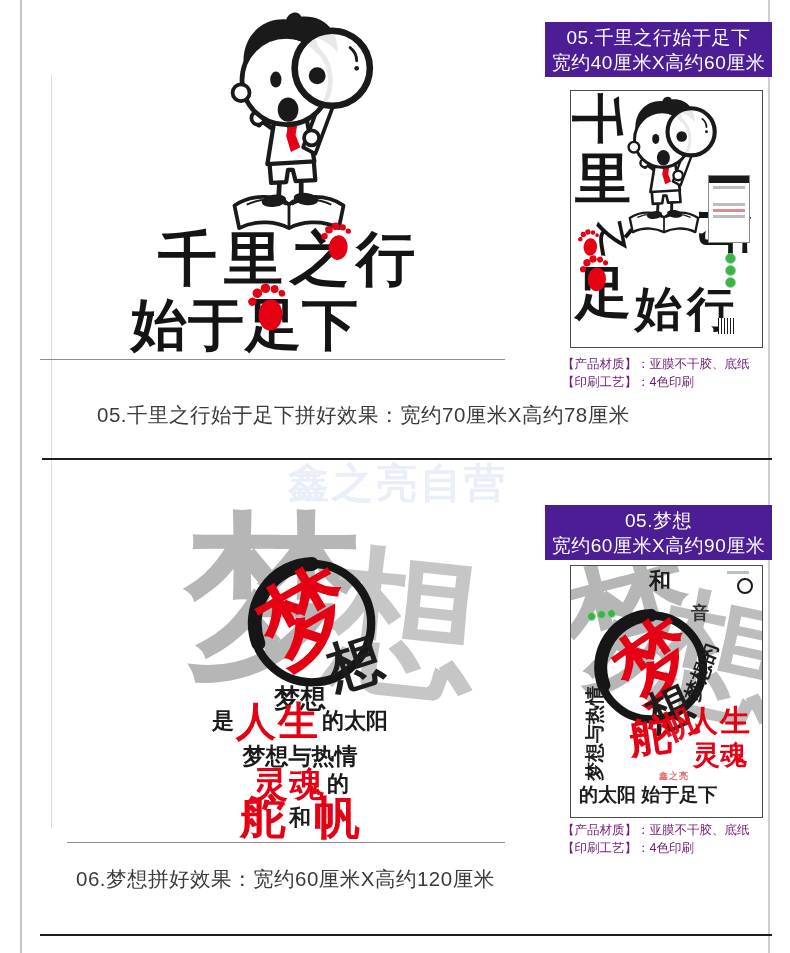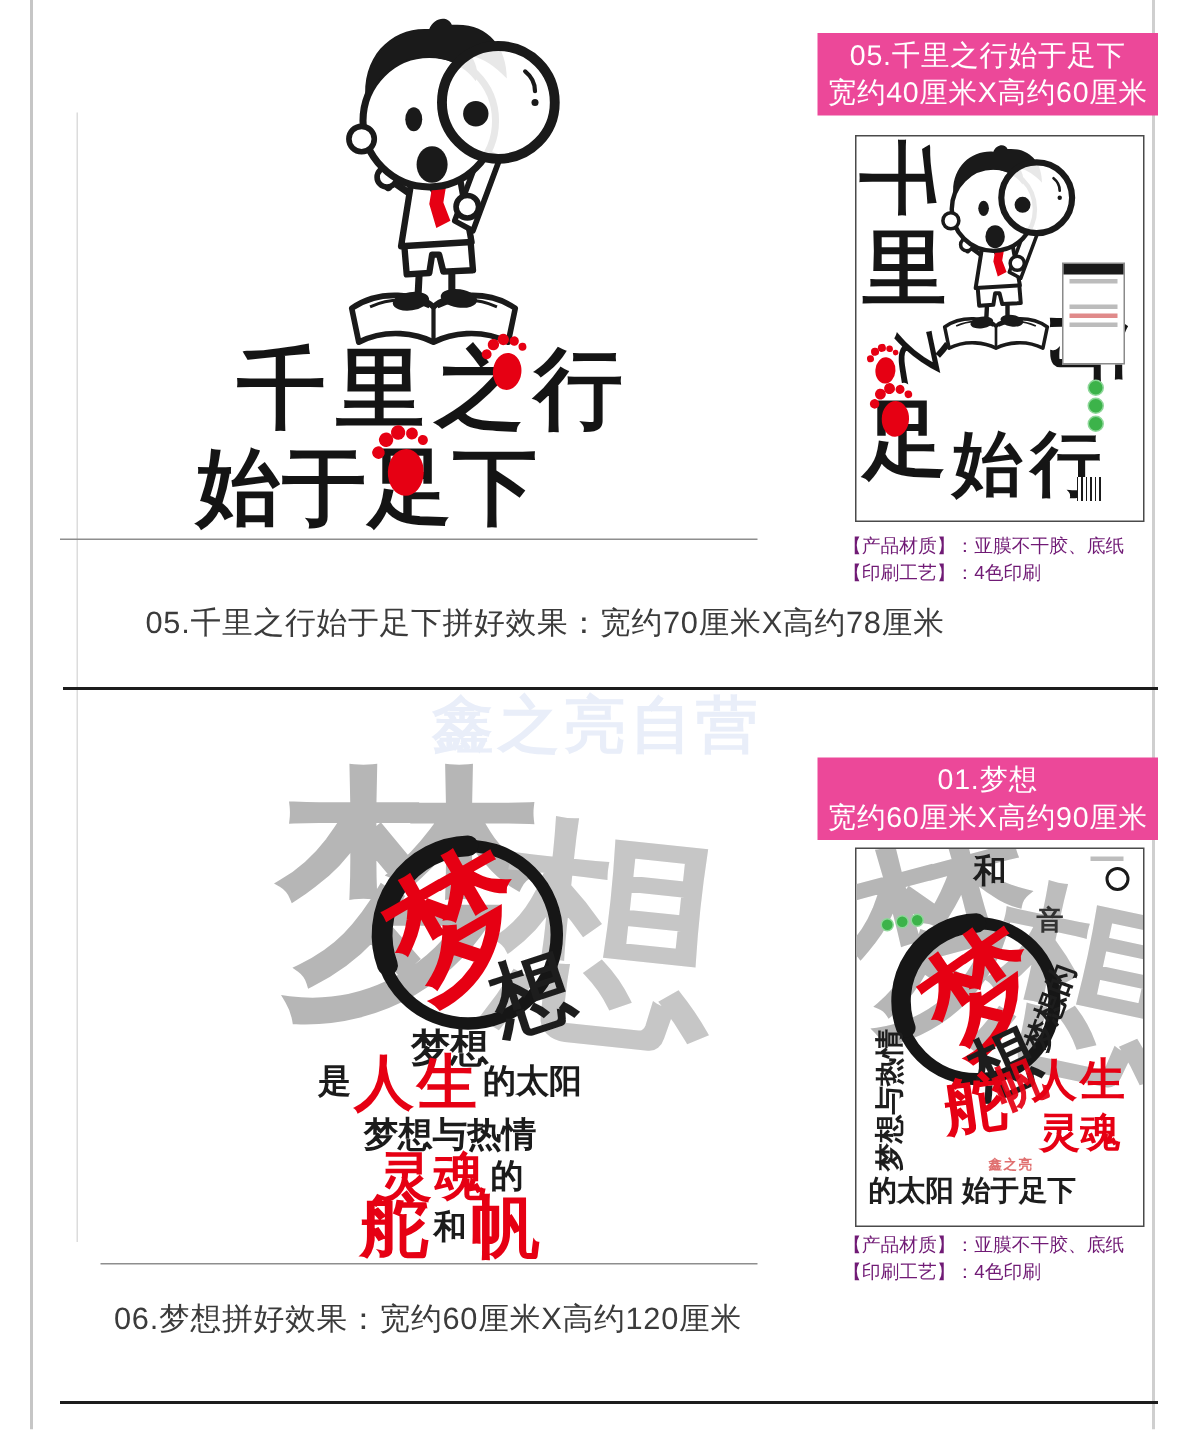--- a/index.html
+++ b/index.html
@@ -11,21 +11,21 @@
   
   .vline{position:absolute;top:0;height:953px;}
   .vl-left{left:20px;width:2px;background:#c6c6c6;}
   .vl-inner{left:51px;top:75px;height:753px;width:1px;background:#dcdcdc;}
   .vl-right{left:768px;width:2px;background:#cfcfcf;}
   .hline{position:absolute;}
   .hl-light{height:1px;background:#8e8e8e;}
   .hl-dark{height:2px;background:#1d1d1d;}
   
   .glabel{
-    position:absolute;left:545px;width:227px;background:#ec4899;color:#ffffff;
+    position:absolute;left:545px;width:227px;background:#4c1d95;color:#ffffff;
     text-align:center;font-size:19px;line-height:25px;padding:3px 0 2px 0;
     font-weight:400;letter-spacing:0.5px;
   }
   
   .sheet{
     position:absolute;left:570px;width:191px;background:#ffffff;
     border:1px solid #4a4a4a;overflow:hidden;
   }
   .material{position:absolute;left:562px;font-size:12.5px;line-height:17.5px;color:#701a75;}
   .caption{position:absolute;font-size:20.5px;color:#3b3b3b;letter-spacing:0.5px;}
@@ -190,21 +190,21 @@
 </div>
 <div class="dream-line" style="top:795px;height:46px;">
   <span class="dt-red-xl">舵</span>
   <span class="dt-s">和</span>
   <span class="dt-red-xl">帆</span>
 </div>
 
 <div class="hline hl-light" style="left:67px;top:842px;width:438px;"></div>
 
 <div class="glabel" style="top:505px;">
-  <div>01.梦想</div>
+  <div>05.梦想</div>
   <div>宽约60厘米X高约90厘米</div>
 </div>
 
 <div class="sheet" style="top:565px;height:251px;">
   <div class="graychar" style="left:-8px;top:-10px;font-size:132px;transform:rotate(-15deg);">梦</div>
   <div class="graychar" style="left:86px;top:28px;font-size:128px;color:#bdbdbd;transform:rotate(12deg);">想</div>
   <svg class="abs" style="left:14px;top:38px;width:132px;height:130px;" viewBox="0 0 160 160">
     <g fill="none" stroke="#161616" stroke-linecap="round">
       <circle cx="80" cy="78" r="64" stroke-width="10"></circle>
       <path d="M80,14 A64,64 0 0 0 22,100" stroke-width="16"></path>

